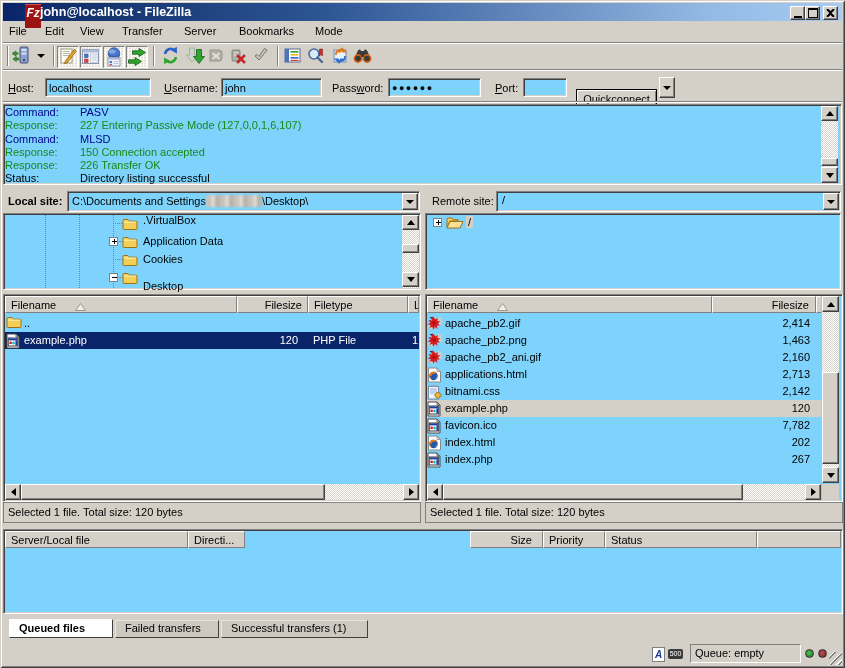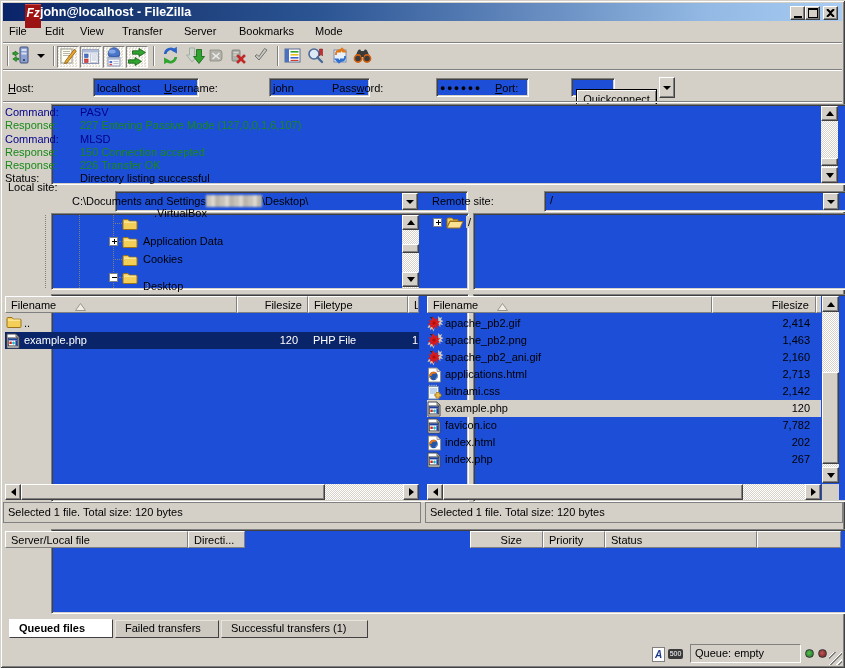--- a/index.html
+++ b/index.html
@@ -1,20 +1,20 @@
 <!DOCTYPE html>
 <html><head>
 <meta charset="utf-8">
 <style>
 html,body{margin:0;padding:0;}
 #win{position:relative;width:845px;height:668px;background:#d4d0c8;overflow:hidden;
   font-family:"Liberation Sans",sans-serif;font-size:11px;color:#000;
   box-shadow:inset 1px 1px 0 #d4d0c8, inset -1px -1px 0 #404040, inset 2px 2px 0 #fff, inset -2px -2px 0 #808080;}
 .abs{position:absolute;}
-.sunken{border:1px solid;border-color:#808080 #fff #fff #808080;box-shadow:inset 1px 1px 0 #404040, inset -1px -1px 0 #d4d0c8;background:#1d4ed8;margin-left:48px;}
+.sunken{border:1px solid;border-color:#808080 #fff #fff #808080;box-shadow:inset 1px 1px 0 #404040, inset -1px -1px 0 #d4d0c8;background:#7dd3fc;}
 .raised{border:1px solid;border-color:#fff #404040 #404040 #fff;box-shadow:inset -1px -1px 0 #808080;background:#d4d0c8;box-sizing:border-box;}
 .etchh{height:0;border-top:1px solid #808080;border-bottom:1px solid #fff;}
 .etchv{width:0;border-left:1px solid #808080;border-right:1px solid #fff;}
 .stip{background:repeating-conic-gradient(#fff 0% 25%,#d6d2ca 0% 50%) 0 0/2px 2px;}
 .tri-u{width:0;height:0;border-left:4px solid transparent;border-right:4px solid transparent;border-bottom:4px solid #000;}
 .tri-d{width:0;height:0;border-left:4px solid transparent;border-right:4px solid transparent;border-top:4px solid #000;}
 .tri-l{width:0;height:0;border-top:4px solid transparent;border-bottom:4px solid transparent;border-right:4px solid #000;}
 .tri-r{width:0;height:0;border-top:4px solid transparent;border-bottom:4px solid transparent;border-left:4px solid #000;}
 .sbtn{display:flex;align-items:center;justify-content:center;box-sizing:border-box;}
 .u{text-decoration:underline;}
@@ -182,37 +182,37 @@
 </div>
 <div class="abs stip" style="left:821px;top:106px;width:17px;height:77px;"></div>
 <div class="abs raised sbtn" style="left:821px;top:106px;width:17px;height:15px;">
       <span class="tri-u" style="border-bottom-width:5px;"></span>
     </div>
 <div class="abs raised" style="left:821px;top:158px;width:17px;height:8px;"></div>
 <div class="abs raised sbtn" style="left:821px;top:167px;width:17px;height:16px;">
       <span class="tri-d" style="border-top-width:5px;"></span>
     </div>
 
-<div class="abs" style="left:8px;top:181px;">Local site:</div>
+<div class="abs" style="left:8px;top:195px;font-weight:bold;">Local site:</div>
 <div class="abs sunken" style="left:67px;top:191px;width:353px;height:21px;box-sizing:border-box;"></div>
 <div class="abs" style="left:72px;top:195px;white-space:nowrap;">C:\Documents and Settings<span style="display:inline-block;vertical-align:-2px;width:56px;height:12px;background:repeating-linear-gradient(90deg,#c7c3bb 0 5px,#ddd9d1 5px 9px,#b9b5ad 9px 14px);filter:blur(1.2px);"></span>\Desktop\</div>
 <div class="abs raised sbtn" style="left:402px;top:193px;width:16px;height:17px;">
       <span class="tri-d"></span>
     </div>
 <div class="abs sunken" style="left:3px;top:213px;width:418px;height:77px;box-sizing:border-box;"></div>
 <div class="abs" style="left:45px;top:215px;width:0;height:73px;border-left:1px dotted #808080;"></div>
 <div class="abs" style="left:79px;top:215px;width:0;height:73px;border-left:1px dotted #808080;"></div>
 <div class="abs" style="left:113px;top:215px;width:0;height:73px;border-left:1px dotted #808080;"></div>
 <div class="abs" style="left:113px;top:223px;width:9px;height:0;border-top:1px dotted #808080;"></div>
 <div class="abs" style="left:113px;top:259px;width:9px;height:0;border-top:1px dotted #808080;"></div>
 <div class="abs" id="fold1" style="left:122px;top:217px;"><svg width="16" height="14" viewBox="0 0 16 14">
         <path d="M1 3.5 Q1 2.5 2 2.5 L6 2.5 L7.5 4.2 L14 4.2 Q15 4.2 15 5.2 L15 11.5 Q15 12.5 14 12.5 L2 12.5 Q1 12.5 1 11.5 Z" fill="#f4cf57" stroke="#9c7318" stroke-width="1"></path>
         <path d="M2 5.2 L14 5.2" stroke="#fbe89c" stroke-width="1.4" fill="none"></path>
       </svg></div>
-<div class="abs" style="left:143px;top:207px;margin-left:11px;">.VirtualBox</div>
+<div class="abs" style="left:143px;top:214px;">.VirtualBox</div>
 <div class="abs pm" style="left:109px;top:237px;" data-s="+"></div>
 <div class="abs" id="fold2" style="left:122px;top:235px;"><svg width="16" height="14" viewBox="0 0 16 14">
         <path d="M1 3.5 Q1 2.5 2 2.5 L6 2.5 L7.5 4.2 L14 4.2 Q15 4.2 15 5.2 L15 11.5 Q15 12.5 14 12.5 L2 12.5 Q1 12.5 1 11.5 Z" fill="#f4cf57" stroke="#9c7318" stroke-width="1"></path>
         <path d="M2 5.2 L14 5.2" stroke="#fbe89c" stroke-width="1.4" fill="none"></path>
       </svg></div>
 <div class="abs" style="left:143px;top:235px;">Application Data</div>
 <div class="abs" id="fold3" style="left:122px;top:253px;"><svg width="16" height="14" viewBox="0 0 16 14">
         <path d="M1 3.5 Q1 2.5 2 2.5 L6 2.5 L7.5 4.2 L14 4.2 Q15 4.2 15 5.2 L15 11.5 Q15 12.5 14 12.5 L2 12.5 Q1 12.5 1 11.5 Z" fill="#f4cf57" stroke="#9c7318" stroke-width="1"></path>
         <path d="M2 5.2 L14 5.2" stroke="#fbe89c" stroke-width="1.4" fill="none"></path>
       </svg></div>
@@ -405,21 +405,21 @@
 <div class="abs raised sbtn" style="left:805px;top:484px;width:16px;height:16px;">
       <span class="tri-r" style="border-left-width:5px;"></span>
     </div>
 <div class="abs" style="left:822px;top:484px;width:17px;height:16px;background:#d4d0c8;"></div>
 <div class="abs" style="left:425px;top:502px;width:418px;height:21px;border:1px solid #808080;box-sizing:border-box;background:#d4d0c8;line-height:19px;padding-left:4px;">Selected 1 file. Total size: 120 bytes</div>
 
 <div class="abs sunken" style="left:3px;top:529px;width:840px;height:85px;box-sizing:border-box;"></div>
     <div class="abs" style="left:5px;top:531px;width:836px;height:17px;overflow:hidden;">
       <div class="hdrcell abs" style="left:0;top:0;width:183px;height:17px;">Server/Local file</div>
       <div class="hdrcell abs" style="left:183px;top:0;width:57px;height:17px;">Directi...</div>
-      <div class="hdrcell abs" style="left:465px;top:0;width:73px;height:17px;text-align:right;padding-right:20px;padding-left:0;">Size</div>
+      <div class="hdrcell abs" style="left:465px;top:0;width:73px;height:17px;text-align:right;padding-right:10px;padding-left:0;">Size</div>
       <div class="hdrcell abs" style="left:538px;top:0;width:62px;height:17px;">Priority</div>
       <div class="hdrcell abs" style="left:600px;top:0;width:152px;height:17px;">Status</div>
       <div class="hdrcell abs" style="left:752px;top:0;width:84px;height:17px;"></div>
     </div>
 
 <div class="abs" style="left:9px;top:619px;width:104px;height:19px;background:#fff;border:1px solid;border-color:#fff #404040 #404040 #fff;box-sizing:border-box;font-weight:bold;padding:2px 0 0 9px;">Queued files</div>
 <div class="abs" style="left:115px;top:620px;width:104px;height:18px;background:#cdc9c1;border:1px solid;border-color:#e8e5df #404040 #404040 #e8e5df;box-sizing:border-box;padding:1px 0 0 9px;">Failed transfers</div>
 <div class="abs" style="left:221px;top:620px;width:147px;height:18px;background:#cdc9c1;border:1px solid;border-color:#e8e5df #404040 #404040 #e8e5df;box-sizing:border-box;padding:1px 8px 0 9px;">Successful transfers (1)</div>
 <div class="abs" style="left:652px;top:647px;width:13px;height:15px;background:#fff;border:1px solid #808080;box-sizing:border-box;text-align:center;font-size:10px;font-weight:bold;line-height:13px;color:#1a3a8a;font-style:italic;">A</div>
 <div class="abs" style="left:668px;top:649px;width:15px;height:10px;background:#3a3a3a;border-radius:2px;color:#fff;font-size:7px;line-height:10px;text-align:center;letter-spacing:0;">500</div>

